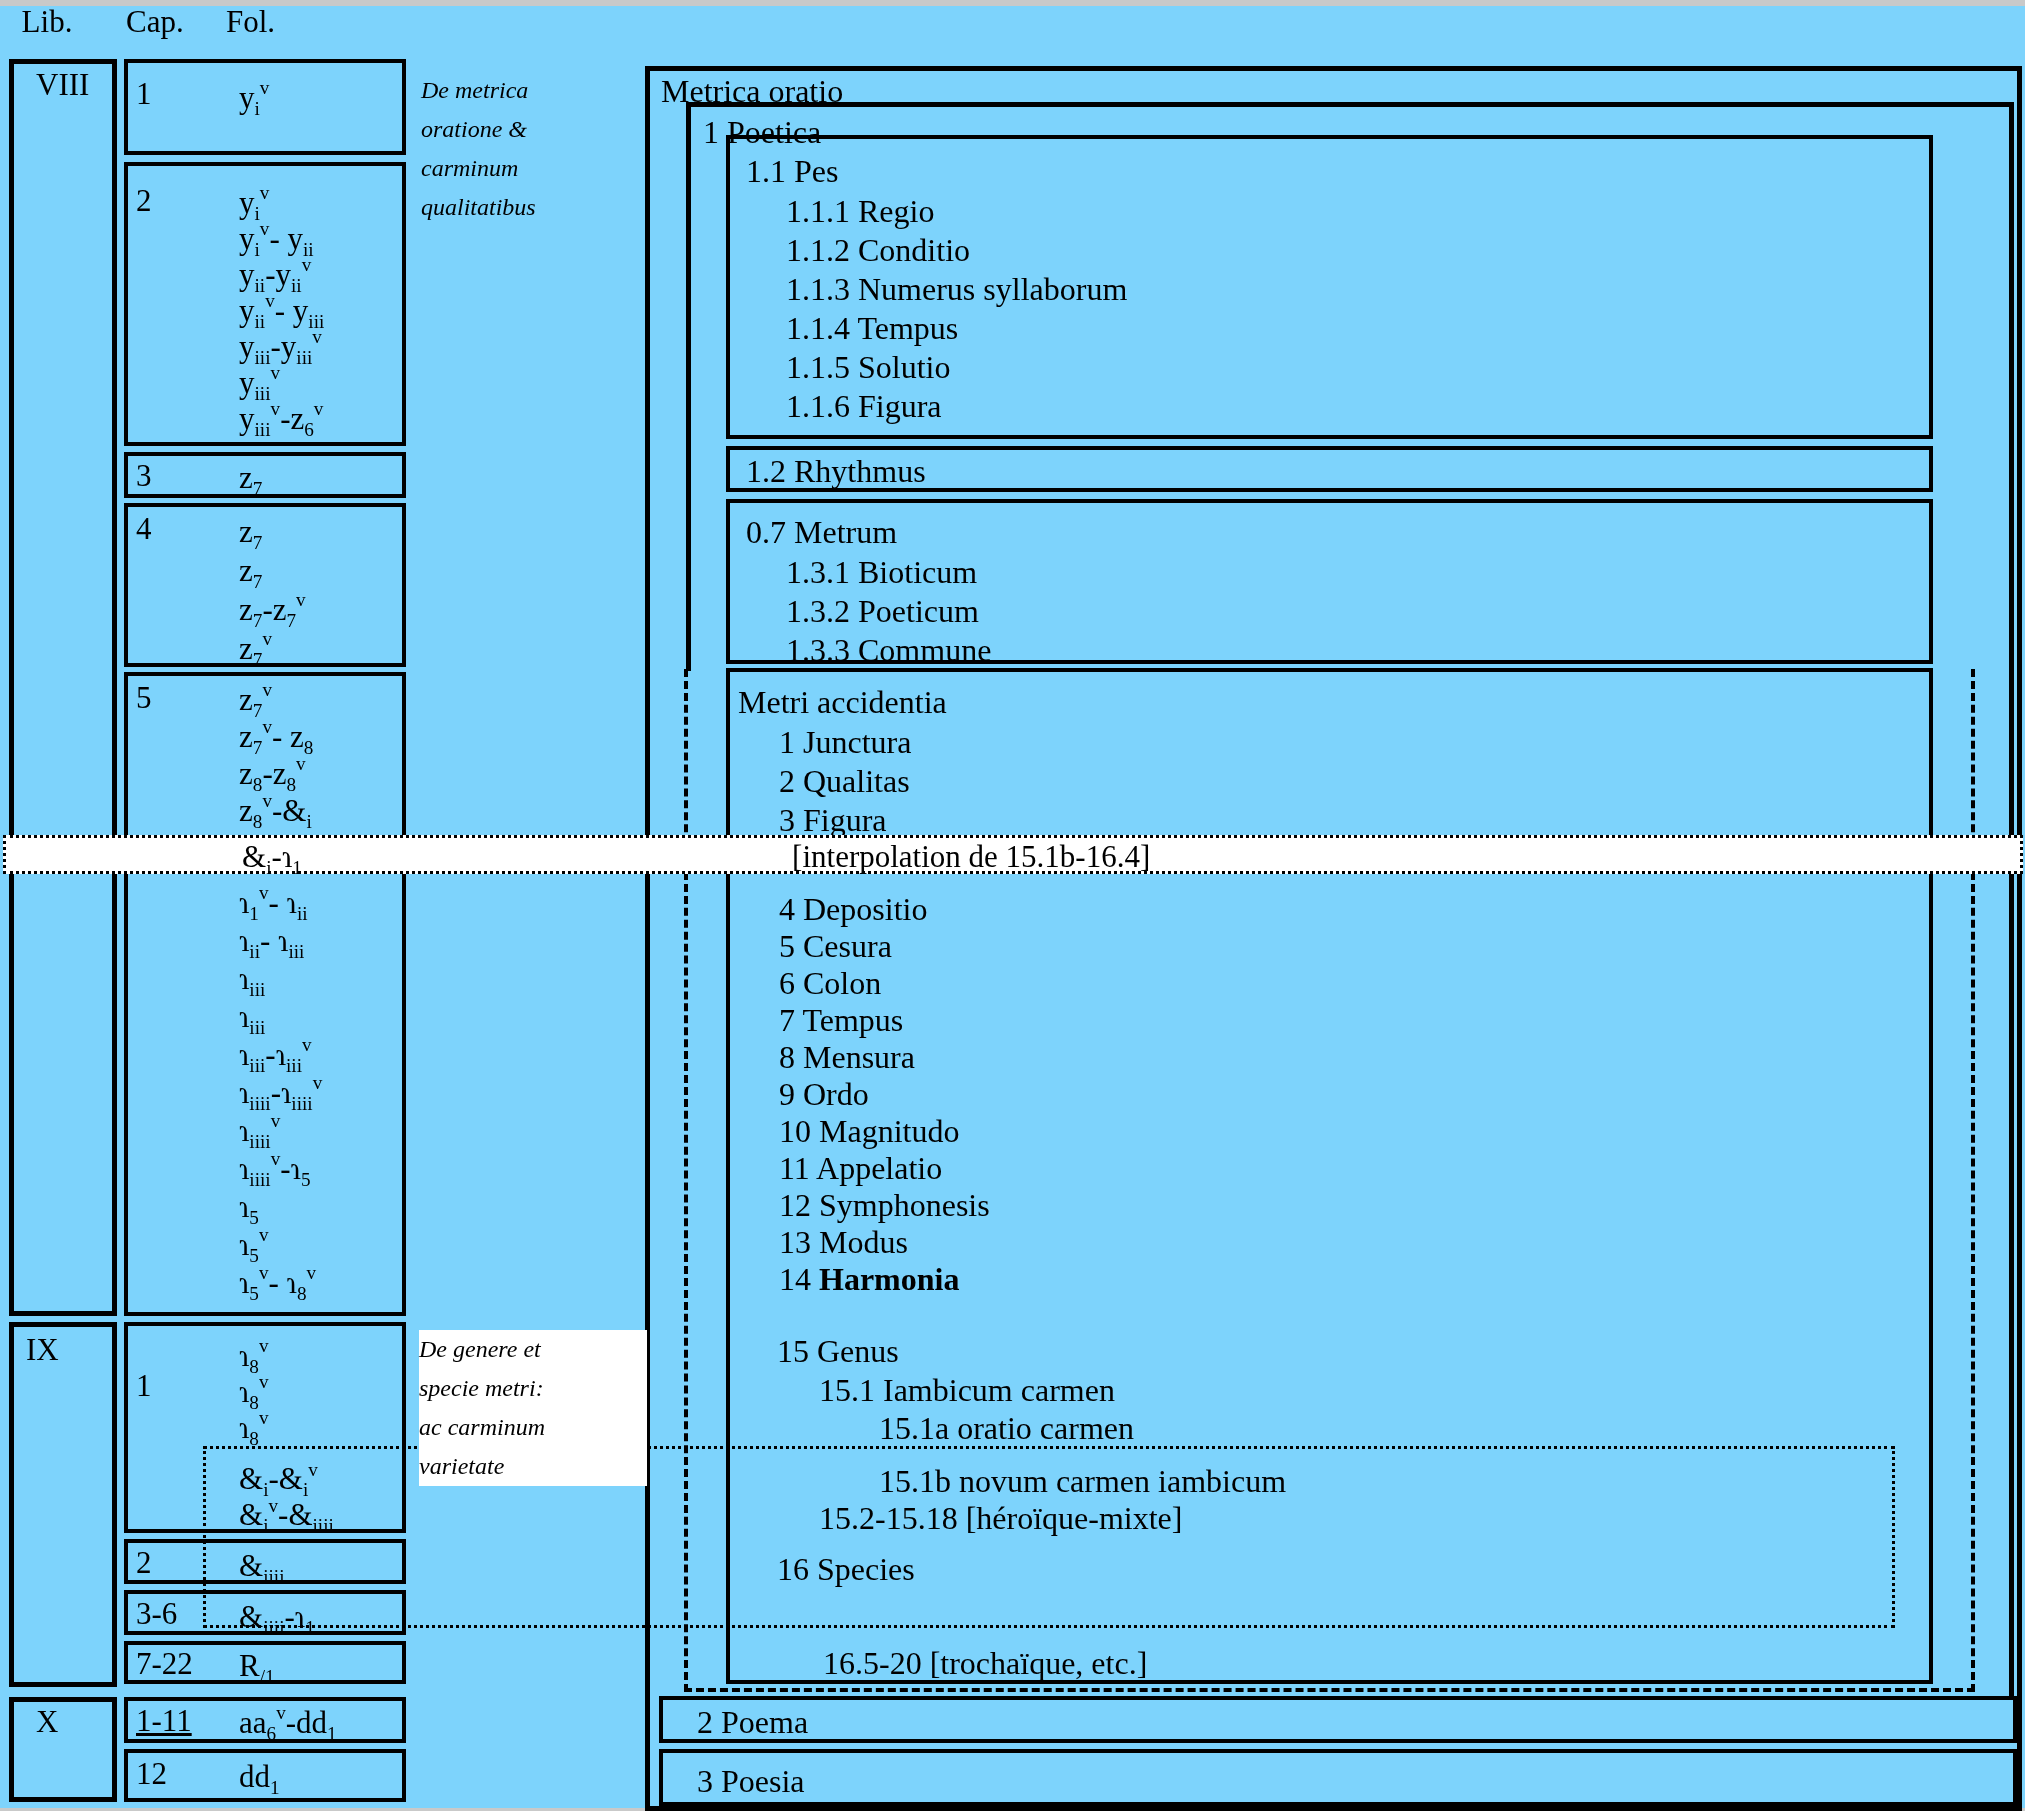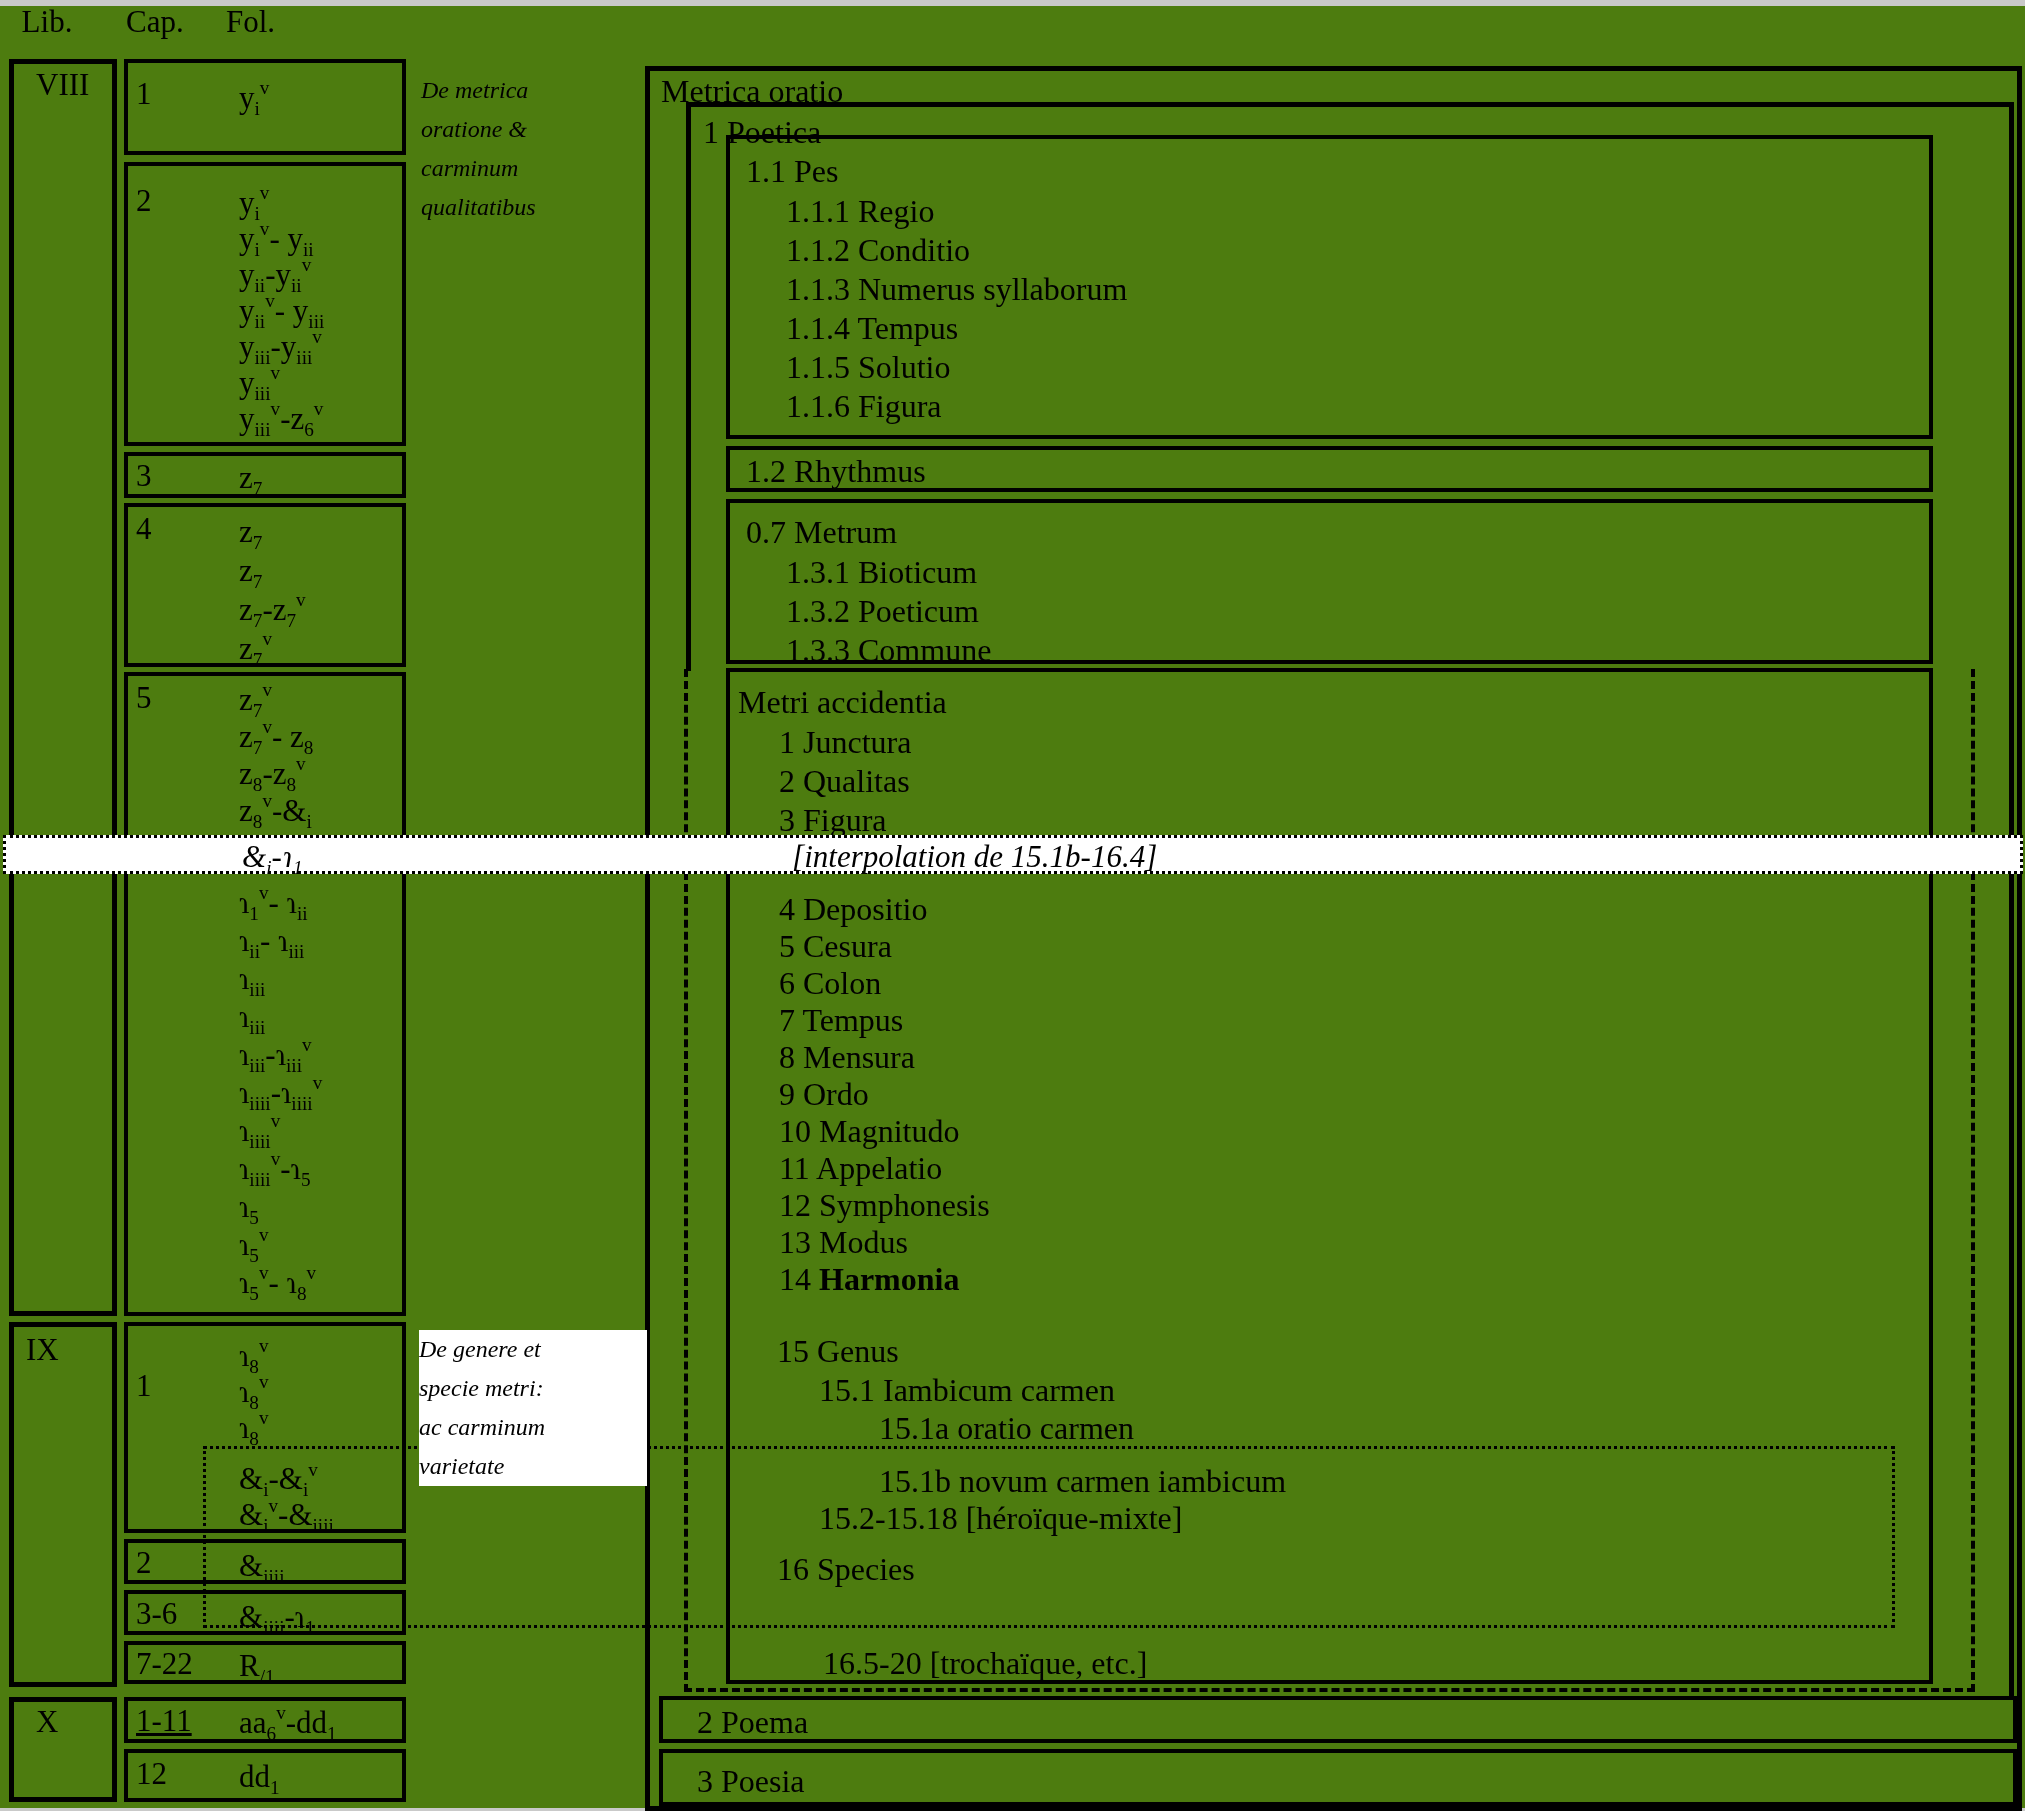--- a/index.html
+++ b/index.html
@@ -1,36 +1,36 @@
 <!DOCTYPE html>
 <html style="font-size:12.4px"><head>
 <meta charset="utf-8">
 <style>
   html,body{margin:0;padding:0;background:#fff;}
-  #page{position:relative;width:2025px;height:1812px;background:#4d7c0f;
+  #page{position:relative;width:2025px;height:1812px;background:#7dd3fc;
         font-family:"Liberation Serif","DejaVu Serif",serif;color:#000;overflow:hidden;}
   .box{position:absolute;border:4.6px solid #000;box-sizing:border-box;background:transparent;}
   .b7{border-width:5.4px;}
   .noB{border-bottom:none;}
   .noT{border-top:none;}
   .seg{position:absolute;background:#000;}
   .txt{position:absolute;font-size:31px;line-height:34px;white-space:nowrap;}
   .rtxt{position:absolute;font-size:32px;line-height:36px;white-space:nowrap;}
   .ital{position:absolute;font-style:italic;font-size:24px;line-height:39px;white-space:pre-line;}
   .fol-list{position:absolute;font-size:31px;}
   .fol-row{white-space:nowrap;}
   .lh47{line-height:36px;} .lh48{line-height:37px;} .lh49{line-height:38px;} .lh50{line-height:39px;} .lh46{line-height:36px;}
   .r-list{position:absolute;font-size:32px;}
   .r-list .fol-row{line-height:39px;}
   .r-list.tight .fol-row{line-height:37px;}
   sub{font-size:62%;line-height:0;}
   sup{font-size:62%;line-height:0;vertical-align:super;position:relative;top:-2.3px;}
   .dashedRect{position:absolute;box-sizing:border-box;border-left:4.6px dashed #000;border-right:4.6px dashed #000;border-bottom:4.6px dashed #000;z-index:2;}
   .dottedRect{position:absolute;box-sizing:border-box;border:3.1px dotted #000;z-index:3;}
-  .band{position:absolute;box-sizing:border-box;border:3.1px dotted #000;background:#fff;z-index:10;font-style:italic;}
+  .band{position:absolute;box-sizing:border-box;border:3.1px dotted #000;background:#fff;z-index:10;}
   .whitebg{background:#fff;z-index:5;}
   .graybar{position:absolute;left:0;width:2025px;background:#c9c9c9;}
   [data-name="folio-list-ix-ch1"] .fol-row:nth-child(4){margin-top:15.4px;}
 </style>
 </head>
 <body>
 
 <div id="page" data-name="manuscript-structure-diagram">
 
   <div class="graybar" style="top:0;height:6.2px;" data-name="top-edge-bar"></div>

